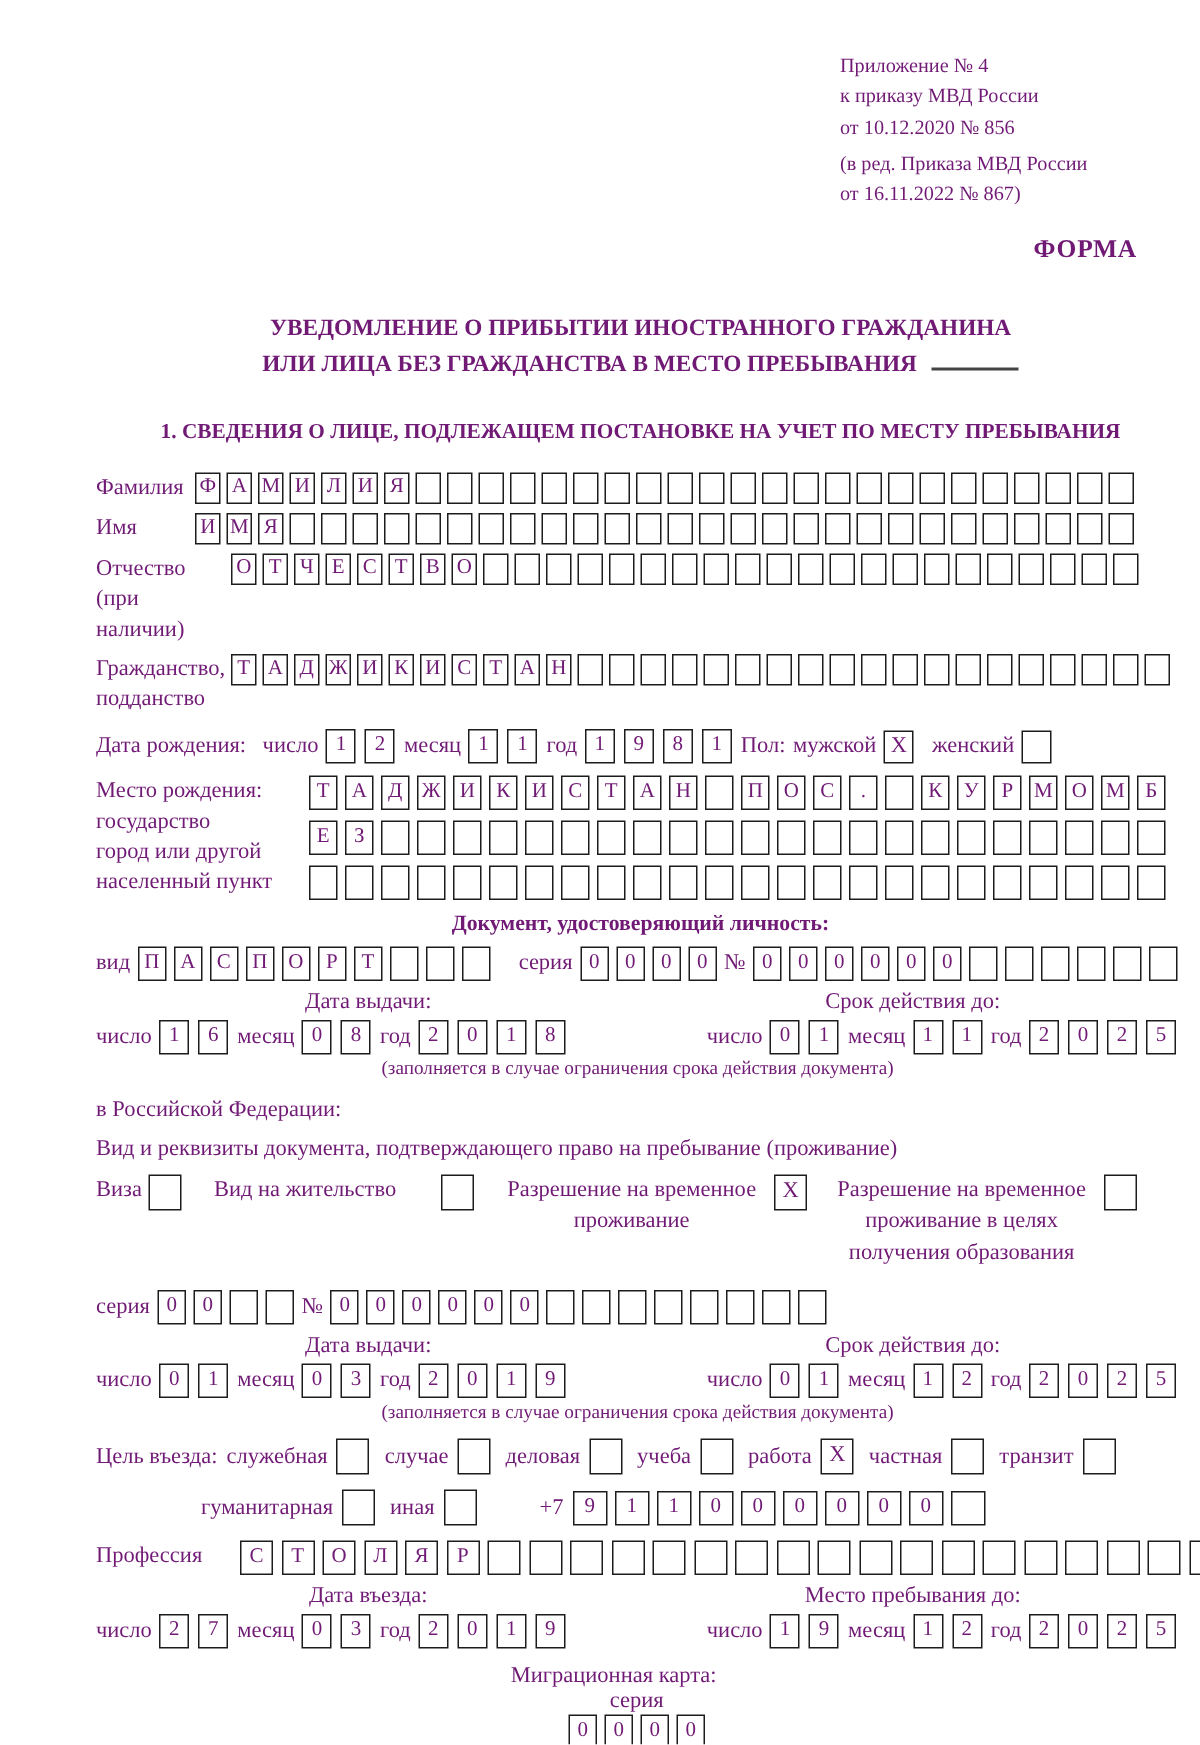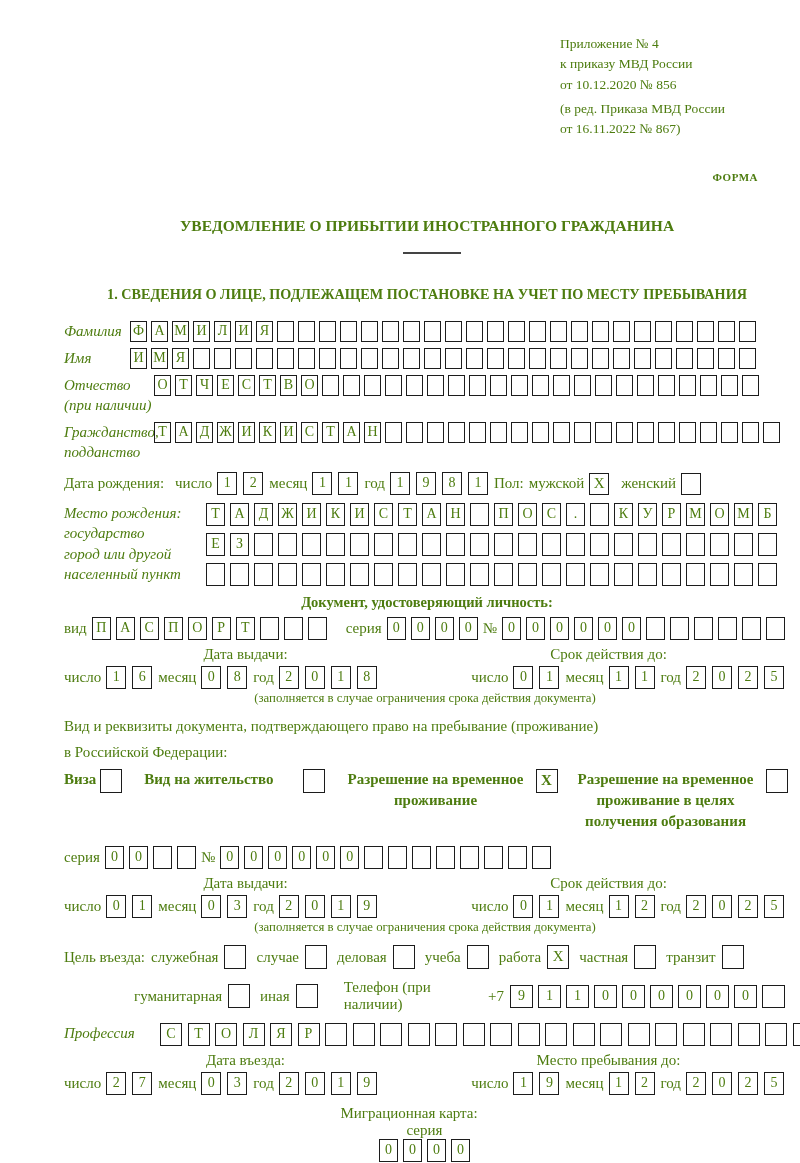--- a/index.html
+++ b/index.html
@@ -1,47 +1,47 @@
 <!DOCTYPE html>
 <html><head>
 <meta charset="utf-8">
 <style>
   html,body{margin:0;padding:0;background:#fff;}
-  .page{width:800px;height:1163px;box-sizing:border-box;background:#fff;color:#4d7c0f;
+  .page{width:800px;height:1163px;box-sizing:border-box;background:#fff;color:#701a75;
         font-family:"Liberation Serif","DejaVu Serif",serif;font-size:15px;
         padding:34px 10px 20px 64px;overflow:hidden;position:relative;}
   .annex{width:240px;margin-left:496px;font-size:13.5px;line-height:1.5;}
   .annex .gap{height:4px;}
-  .forma{font-weight:bold;text-align:right;padding-right:32px;margin-top:32px;font-size:11px;letter-spacing:.5px;}
+  .forma{font-weight:bold;text-align:right;padding-right:32px;margin-top:17px;font-size:17px;letter-spacing:.5px;}
   .title{font-weight:bold;text-align:center;font-size:15.5px;line-height:1.45;margin-top:32px;}
   .blank{display:inline-block;width:58px;border-bottom:2px solid #444;height:14px;margin-left:10px;vertical-align:baseline;}
   .sec1{font-weight:bold;text-align:center;font-size:14.2px;margin-top:26px;margin-bottom:18px;}
   .row{display:flex;align-items:flex-start;margin-bottom:6px;}
-  .lab{flex:none;line-height:1.35;font-style:italic;}
+  .lab{flex:none;line-height:1.35;}
   .boxes{display:flex;flex:none;}
   .cbox{display:inline-block;box-sizing:border-box;width:17px;height:21px;border:1.5px solid #1c1c1c;
         margin-right:4px;text-align:center;font-size:14px;line-height:17px;flex:none;}
   .bw19 .cbox{width:19px;margin-right:5px;height:23px;line-height:19px;}
   .bw22 .cbox{width:22px;margin-right:5.5px;height:23px;line-height:19px;}
   .bwd .cbox{width:20px;height:23px;margin-right:6px;line-height:19px;}
   .bwph .cbox{width:23px;height:23px;margin-right:5px;line-height:19px;}
   .chk{display:inline-block;box-sizing:border-box;width:22px;height:24px;border:1.6px solid #1c1c1c;
        text-align:center;line-height:21px;font-size:15px;flex:none;}
   .chk.sm{width:20px;height:22px;line-height:19px;}
   .w60{width:66px;}.w92{width:90px;}
   .subhead{text-align:center;font-weight:bold;margin:8px 0 6px 0;font-size:14.5px;}
   .dates2{display:flex;margin-top:6px;}
   .dhalf{width:50%;}
   .dhead{text-align:center;margin-bottom:3px;}
   .drow{display:flex;align-items:center;}
   .dlab{margin-right:5px;}
   .mgap{margin-left:14px;}
   .note{font-size:12.8px;text-align:center;margin-top:2px;padding-right:4px;}
   .intro{line-height:1.7;margin-top:8px;}
-  .opts{display:flex;align-items:flex-start;margin-top:4px;font-weight:bold;}
+  .opts{display:flex;align-items:flex-start;margin-top:4px;}
   .opt{display:flex;align-items:flex-start;}
   .opt .t{line-height:1.4;}
   .opt .tc{text-align:center;line-height:1.4;}
   .purp{display:flex;align-items:center;flex-wrap:nowrap;margin-top:10px;}
   .purp .pl{margin-right:6px;}
   .purp .chk{margin-right:10px;}
   .mleft{margin-left:70px;}
   .repwrap{display:flex;margin-top:8px;}
   .replab{width:106px;flex:none;line-height:1.5;}
   .reprows .row{margin-bottom:7px;}
@@ -58,21 +58,21 @@
     <div>от 10.12.2020 № 856</div>
     <div class="gap"></div>
     <div>(в ред. Приказа МВД России</div>
     <div>от 16.11.2022 № 867)</div>
   </div>
 
   <div class="forma">ФОРМА</div>
 
   <div class="title">
     <div>УВЕДОМЛЕНИЕ О ПРИБЫТИИ ИНОСТРАННОГО ГРАЖДАНИНА</div>
-    <div><span class="blank"></span></div>
+    <div><span>ИЛИ ЛИЦА БЕЗ ГРАЖДАНСТВА В МЕСТО ПРЕБЫВАНИЯ</span><span class="blank"></span></div>
   </div>
 
   <div class="sec1">1. СВЕДЕНИЯ О ЛИЦЕ, ПОДЛЕЖАЩЕМ ПОСТАНОВКЕ НА УЧЕТ ПО МЕСТУ ПРЕБЫВАНИЯ</div>
 
   <div class="row">
     <span class="lab w60">Фамилия</span>
     <span class="boxes">
         <span class="cbox filled">Ф</span>
         <span class="cbox filled">А</span>
         <span class="cbox filled">М</span>
@@ -412,22 +412,22 @@
             <span class="cbox filled">0</span>
             <span class="cbox filled">2</span>
             <span class="cbox filled">5</span>
           </span>
       </div>
     </div>
   </div>
   <div class="note">(заполняется в случае ограничения срока действия документа)</div>
 
   <div class="intro">
+    <div>в Российской Федерации:</div>
     <div>Вид и реквизиты документа, подтверждающего право на пребывание (проживание)</div>
-    <div>в Российской Федерации:</div>
   </div>
 
   <div class="opts">
     <span class="opt">
       <span class="t">Виза</span>
       <span class="chk" style="margin-left:4px;"></span>
     </span>
     <span class="opt" style="margin-left:22px;gap:16px;">
       <span class="t">Вид на жительство</span>
       <span class="chk" style="margin-left:14px;"></span>
@@ -540,21 +540,20 @@
     <span class="chk"></span>
     <span class="pl">транзит</span>
     <span class="chk"></span>
   </div>
 
   <div class="purp mleft">
     <span class="pl">гуманитарная</span>
     <span class="chk"></span>
     <span class="pl">иная</span>
     <span class="chk" style="margin-right:26px;"></span>
-    <span class="pl">Телефон (при наличии)</span>
     <span class="pl" style="margin-left:16px;">+7</span>
     <span class="boxes bwph">
         <span class="cbox filled">9</span>
         <span class="cbox filled">1</span>
         <span class="cbox filled">1</span>
         <span class="cbox filled">0</span>
         <span class="cbox filled">0</span>
         <span class="cbox filled">0</span>
         <span class="cbox filled">0</span>
         <span class="cbox filled">0</span>

